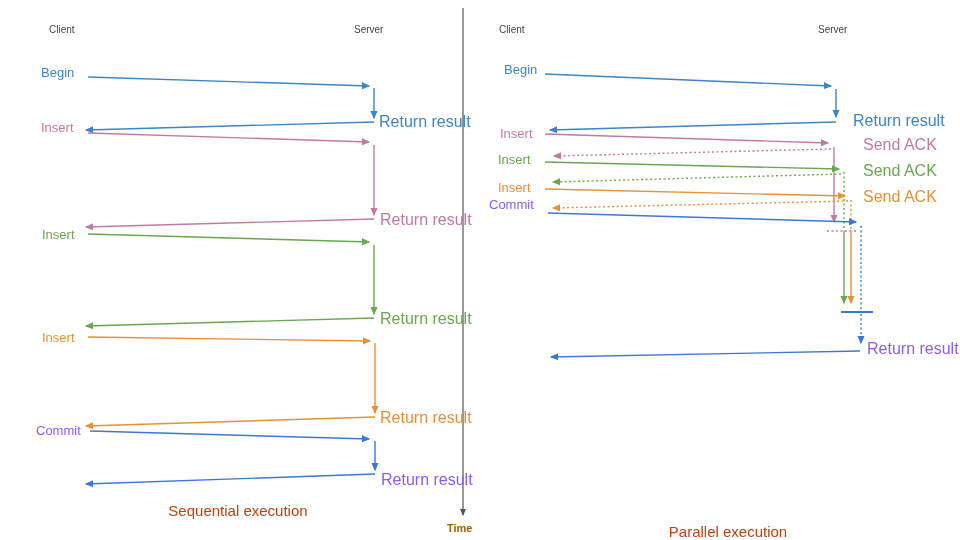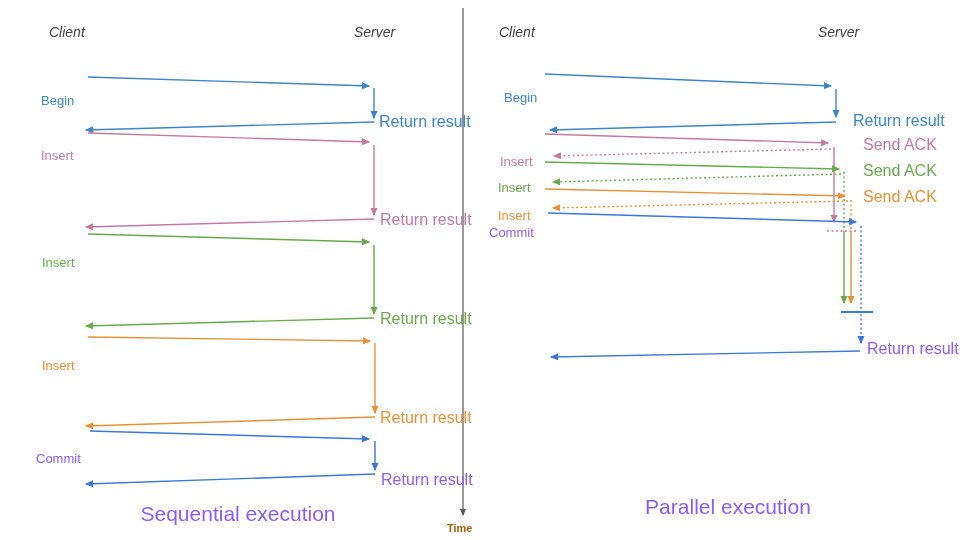--- a/index.html
+++ b/index.html
@@ -1,24 +1,24 @@
 <!DOCTYPE html>
 <html><head>
 <meta charset="utf-8">
 <style>
   html,body{margin:0;padding:0;background:#fff;}
   #canvas{
     position:relative;width:960px;height:540px;background:#ffffff;
     font-family:"Liberation Sans",sans-serif;overflow:hidden;
   }
   .lbl{position:absolute;white-space:nowrap;line-height:1;}
-  .hdr{font-size:14px;font-style:italic;color:#434343;}
-  .cmd{font-size:13px;margin-top:28px;}
+  .hdr{font-size:10px;color:#434343;}
+  .cmd{font-size:13px;}
   .resp{font-size:16px;}
-  .title{font-size:21px;color:#8b5cf6;transform:translateX(-50%);}
+  .title{font-size:15px;color:#c2410c;transform:translateX(-50%);}
   .time{font-size:11px;color:#a16207;font-weight:bold;}
   .c-blue1{color:#3d85c6;}
   .c-blue2{color:#8b5cf6;}
   .c-pink{color:#c27ba0;}
   .c-green{color:#6aa84f;}
   .c-orange{color:#e69138;}
   svg{position:absolute;left:0;top:0;}
 </style>
 </head>
 <body>
@@ -130,17 +130,17 @@
   <span class="lbl cmd c-orange" style="left:498px;top:181px">Insert</span>
   <span class="lbl cmd c-blue2" style="left:489px;top:198px">Commit</span>
 
   <span class="lbl resp c-blue1" style="left:853px;top:113px">Return result</span>
   <span class="lbl resp c-pink" style="left:863px;top:137px">Send ACK</span>
   <span class="lbl resp c-green" style="left:863px;top:163px">Send ACK</span>
   <span class="lbl resp c-orange" style="left:863px;top:189px">Send ACK</span>
   <span class="lbl resp c-blue2" style="left:867px;top:341px">Return result</span>
 
   <span class="lbl title" style="left:238px;top:503px">Sequential execution</span>
-  <span class="lbl title" style="left:728px;top:496px">Parallel execution</span>
+  <span class="lbl title" style="left:728px;top:524px">Parallel execution</span>
 
   <span class="lbl time" style="left:447px;top:523px">Time</span>
 
 </div>
 
 </body></html>

